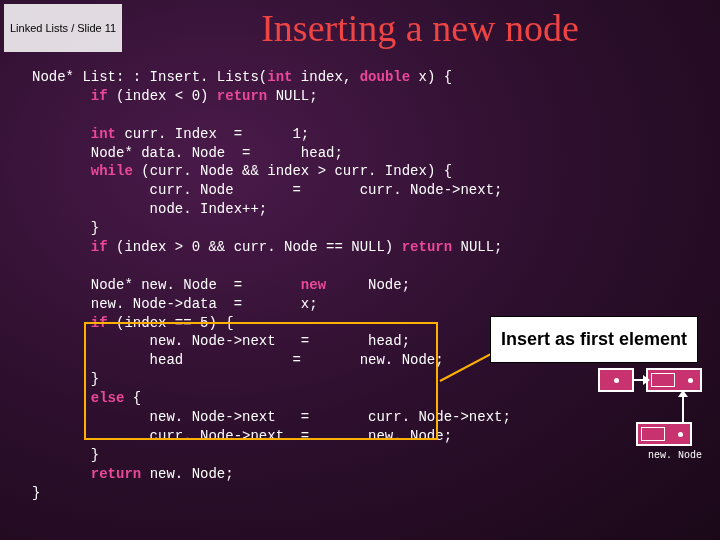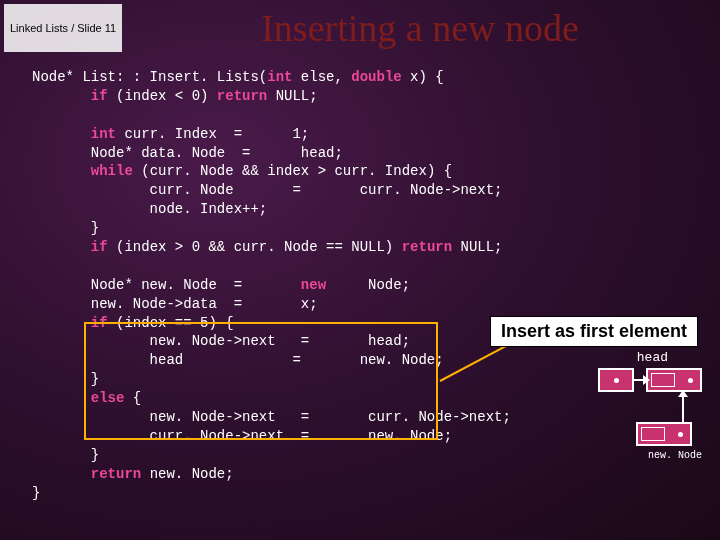--- a/index.html
+++ b/index.html
@@ -16,21 +16,21 @@
     color: #000;
     background: rgba(255,255,255,0.85);
     padding: 18px 6px;
     position: absolute;
     top: 4px;
     left: 4px;
   }
   .title {
     font-family: "Times New Roman", serif;
     font-size: 38px;
-    color: #7f1d1d;
+    color: #ef4444;
     text-align: center;
     margin-top: 6px;
     margin-left: 120px;
   }
   .code-area {
     font-family: "Courier New", monospace;
     font-size: 14px;
     line-height: 1.35;
     color: #fff;
     margin: 18px 0 0 32px;
@@ -44,21 +44,21 @@
     background: transparent;
     pointer-events: none;
   }
   .callout {
     position: absolute;
     background: #fff;
     color: #000;
     font-family: Arial, sans-serif;
     font-size: 18px;
     font-weight: bold;
-    padding: 4px 10px;
+    padding: 12px 10px;
     border: 1px solid #000;
   }
   .callout-line {
     position: absolute;
     background: #ffb000;
     height: 2px;
     transform-origin: left center;
   }
   .diagram {
     position: absolute;
@@ -106,21 +106,21 @@
     width: 0; height: 0;
     border-style: solid;
   }
 </style>
 </head>
 <body>
 
 <div class="header">Linked Lists / Slide 11</div>
 <div class="title">Inserting a new node</div>
 
-<div class="code-area"><span><span>Node* List: : Insert. Lists(</span><span class="kw">int</span><span> else, </span><span class="kw">double</span><span> x) {</span></span>
+<div class="code-area"><span><span>Node* List: : Insert. Lists(</span><span class="kw">int</span><span> index, </span><span class="kw">double</span><span> x) {</span></span>
 <span><span>       </span><span class="kw">if</span><span> (index &lt; 0) </span><span class="kw">return</span><span> NULL;</span></span>
 <span></span>
 <span><span>       </span><span class="kw">int</span><span> curr. Index  =      1;</span></span>
 <span>       Node* data. Node  =      head;</span>
 <span><span>       </span><span class="kw">while</span><span> (curr. Node &amp;&amp; index &gt; curr. Index) {</span></span>
 <span>              curr. Node       =       curr. Node-&gt;next;</span>
 <span>              node. Index++;</span>
 <span>       }</span>
 <span><span>       </span><span class="kw">if</span><span> (index &gt; 0 &amp;&amp; curr. Node == NULL) </span><span class="kw">return</span><span> NULL;</span></span>
 <span></span>

